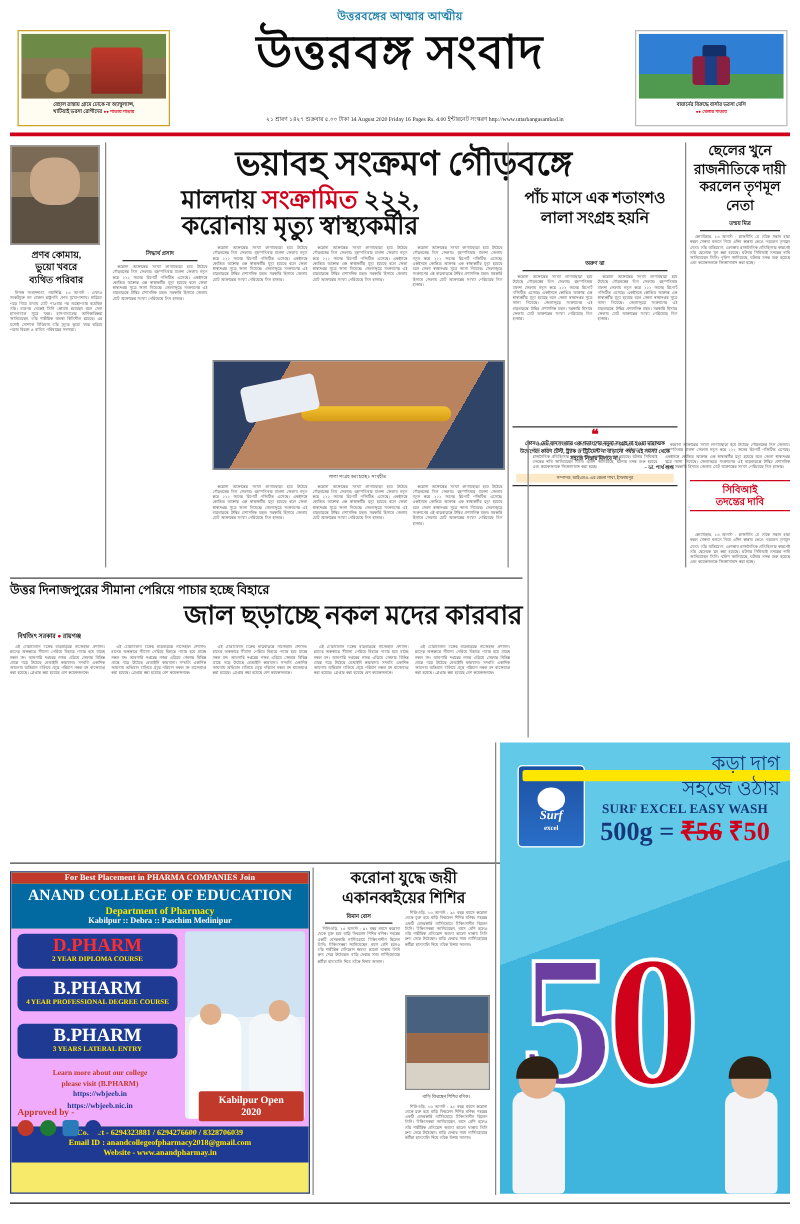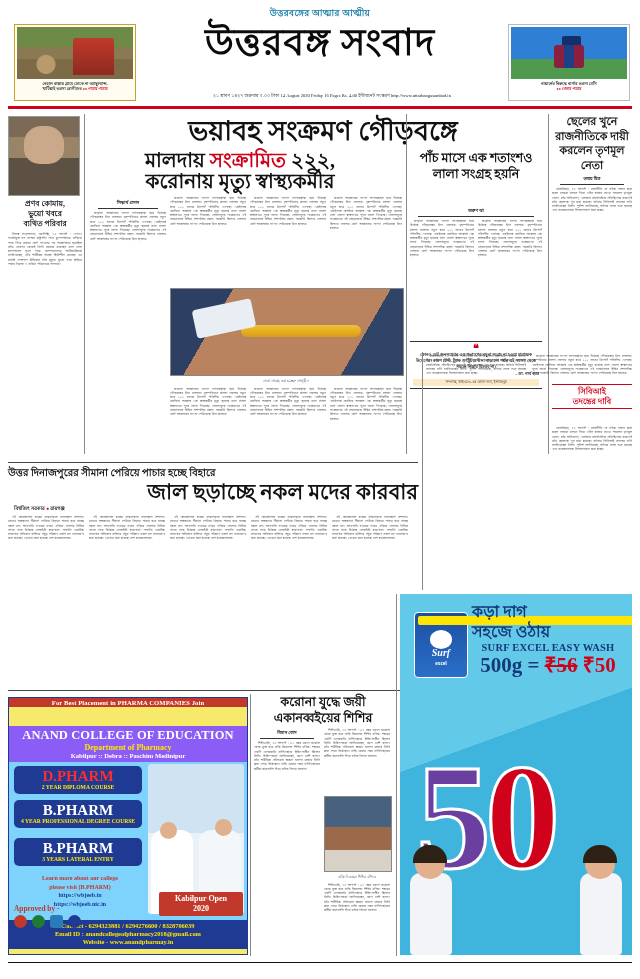--- a/index.html
+++ b/index.html
@@ -145,25 +145,25 @@
   .sec-by{font-size:5px;font-weight:bold;text-align:left;padding-left:6px;}
   .sec-by .dot{color:#d0021b;}
 
   
   .pharma-ad{
     position:absolute;left:8px;top:697px;width:240px;height:258px;
     border:1.2px solid #1f3a93;box-sizing:border-box;overflow:hidden;background:#f7e96a;
   }
   .pa-strip{background:#c0392b;color:#fff;font-size:6.6px;font-weight:bold;text-align:center;
             padding:1px 0;letter-spacing:.1px;}
-  .pa-blue{background:#8b5cf6;color:#fff;text-align:center;padding:2px 0 3px;margin-top:19px;}
+  .pa-blue{background:#0369a1;color:#fff;text-align:center;padding:2px 0 3px;}
   .pa-name{font-size:12.5px;font-weight:bold;letter-spacing:.1px;}
   .pa-dept{font-size:8px;font-weight:bold;color:#ffe600;}
   .pa-loc{font-size:6.6px;font-weight:bold;}
-  .pa-body{position:relative;height:158px;background:#7dd3fc;}
+  .pa-body{position:relative;height:158px;background:#f0abfc;}
   .course{
     position:absolute;left:5px;background:#1f3a93;border-radius:5px;width:128px;
     color:#fff;text-align:center;padding:2px 0 3px;
   }
   .course .t{font-size:15px;font-weight:bold;line-height:16px;}
   .course .t.red{color:#ff2d2d;}
   .course .s{font-size:5.6px;font-weight:bold;color:#ffe600;line-height:7px;}
   .pa-learn{position:absolute;left:5px;top:112px;width:132px;text-align:center;
             font-size:6px;font-weight:bold;color:#c0392b;line-height:8.5px;}
   .pa-learn .url{color:#1f3a93;}
@@ -192,21 +192,21 @@
   .pack{
     position:absolute;left:14px;top:18px;width:52px;height:64px;border-radius:4px;
     background:linear-gradient(#1d4fa0,#2a6fc9);border:1.5px solid #fff;
   }
   .pack .band{position:absolute;top:3px;left:3px;right:3px;height:9px;background:#ffe600;border-radius:2px;}
   .pack .bandtxt{font-size:4px;color:#c0392b;font-weight:bold;text-align:center;line-height:9px;}
   .pack .heart{position:absolute;left:28%;top:26%;width:44%;height:30%;background:#fff;border-radius:50% 50% 50% 50%;}
   .pack .logo{position:absolute;left:0;right:0;top:55%;text-align:center;color:#fff;
               font-size:10px;font-weight:bold;font-style:italic;line-height:10px;}
   .pack .logo small{display:block;font-size:5.5px;font-style:normal;}
-  .surf-ben{font-size:16px;font-weight:bold;color:#15387a;text-align:left;line-height:20px;}
+  .surf-ben{font-size:16px;font-weight:normal;color:#15387a;text-align:right;line-height:20px;}
   .surf-en{font-size:10.5px;font-weight:bold;color:#15387a;text-align:center;letter-spacing:.2px;}
   .surf-price{text-align:center;font-size:21px;font-weight:bold;color:#15387a;line-height:24px;}
   .surf-price .old{color:#d0021b;text-decoration:line-through;}
   .surf-price .new{color:#d0021b;}
   .big50{
     position:absolute;left:16px;top:148px;font-size:150px;font-weight:bold;line-height:150px;
     letter-spacing:-6px;color:#6b3fa0;-webkit-text-stroke:3px #ffffff;
   }
   .big50 .zero{color:#d0021b;}
   .kid{position:absolute;bottom:0;width:58px;height:120px;}

